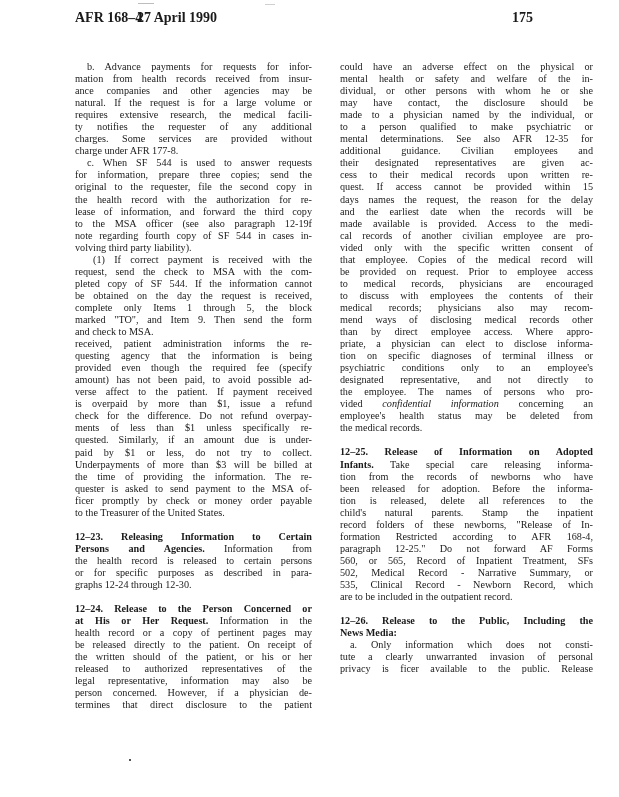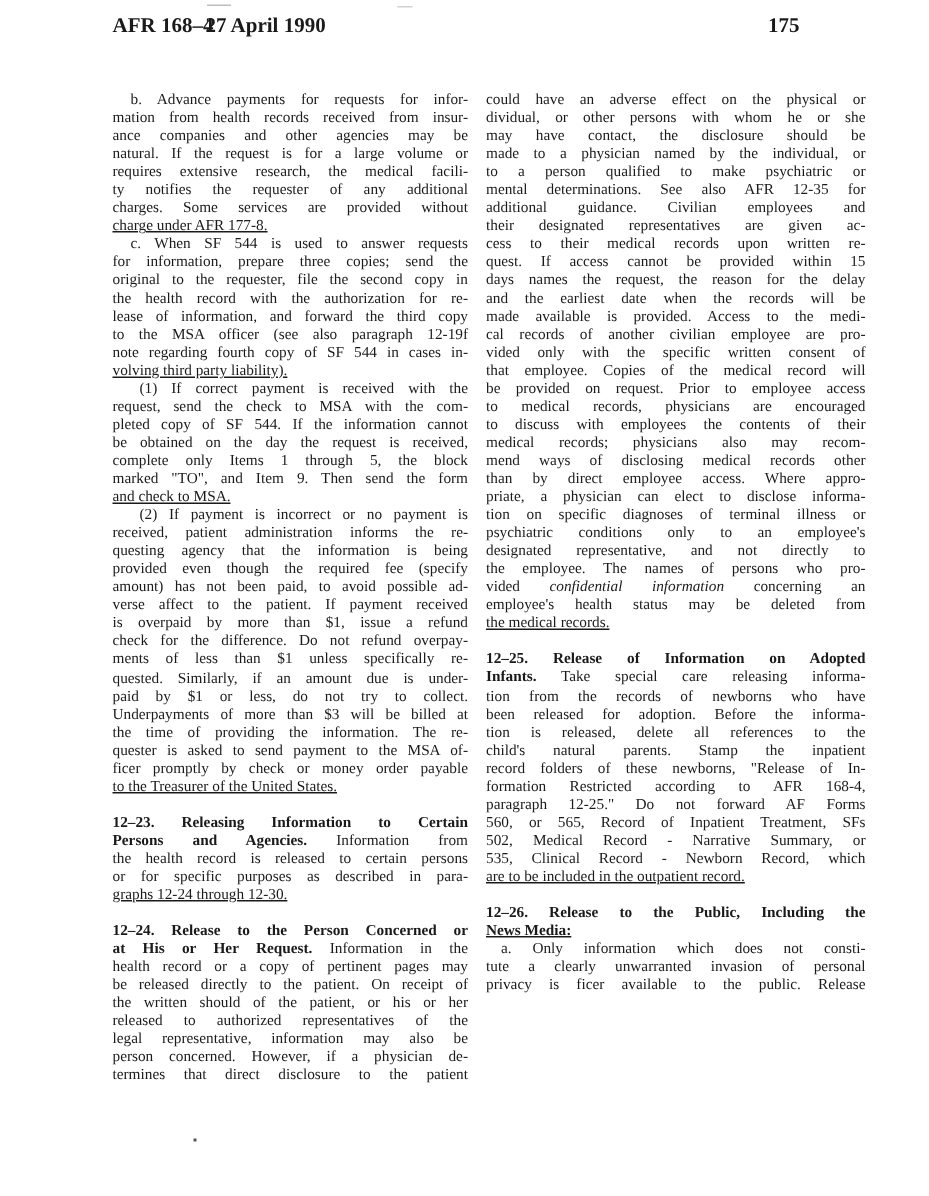--- a/index.html
+++ b/index.html
@@ -15,23 +15,23 @@
     }
     .header .code { position: absolute; left: 0; top: 0; }
     .header .date { position: absolute; left: 62px; top: 0; }
     .header .pagenum { position: absolute; right: 0; top: 0; }
     .col {
       position: absolute; top: 61px;
       font-family: "Liberation Serif", serif;
       font-size: 10.2px; line-height: 12.05px;
     }
     .col.left { left: 75px; width: 237px; }
-    .col.right { left: 324px; width: 253px; }
+    .col.right { left: 340px; width: 253px; }
     .line { display: block; white-space: nowrap; text-align: justify; text-align-last: justify; height: 12.05px; }
-    .line.last { text-align-last: left; text-decoration: underline; }
+    .line.last { text-align-last: left; }
     .gap { display: block; height: 12px; }
     .b { font-weight: bold; }
     .i { font-style: italic; }
     .dot { position: absolute; left: 129px; top: 759px; width: 2px; height: 2px; background: #555; }
   </style>
 </head>
 <body>
 
 <div class="scanmark" style="left:138px; top:3px; width:16px;"></div>
 <div class="scanmark" style="left:265px; top:4px; width:10px; background:#d0d0d0;"></div>
@@ -66,21 +66,20 @@
   <div>
     <span class="line" style="padding-left:18px">(1)  If correct payment is received with the</span>
     <span class="line">request, send the check to MSA with the com-</span>
     <span class="line">pleted copy of SF 544. If the information cannot</span>
     <span class="line">be obtained on the day the request is received,</span>
     <span class="line">complete only Items 1 through 5, the block</span>
     <span class="line">marked "TO", and Item 9. Then send the form</span>
     <span class="line last">and check to MSA.</span>
   </div>
   <div>
-    <span class="line" style="padding-left:18px">(2)  If payment is incorrect or no payment is</span>
     <span class="line">received, patient administration informs the re-</span>
     <span class="line">questing agency that the information is being</span>
     <span class="line">provided even though the required fee (specify</span>
     <span class="line">amount) has not been paid, to avoid possible ad-</span>
     <span class="line">verse affect to the patient. If payment received</span>
     <span class="line">is overpaid by more than $1, issue a refund</span>
     <span class="line">check for the difference. Do not refund overpay-</span>
     <span class="line">ments of less than $1 unless specifically re-</span>
     <span class="line">quested. Similarly, if an amount due is under-</span>
     <span class="line">paid by $1 or less, do not try to collect.</span>
@@ -108,20 +107,21 @@
     <span class="line">released to authorized representatives of the</span>
     <span class="line">legal representative, information may also be</span>
     <span class="line">person concerned. However, if a physician de-</span>
     <span class="line">termines that direct disclosure to the patient</span>
   </div>
 </div>
 
 <div class="col right">
   <div>
     <span class="line">could have an adverse effect on the physical or</span>
+    <span class="line">mental health or safety and welfare of the in-</span>
     <span class="line">dividual, or other persons with whom he or she</span>
     <span class="line">may have contact, the disclosure should be</span>
     <span class="line">made to a physician named by the individual, or</span>
     <span class="line">to a person qualified to make psychiatric or</span>
     <span class="line">mental determinations. See also AFR 12-35 for</span>
     <span class="line">additional guidance. Civilian employees and</span>
     <span class="line">their designated representatives are given ac-</span>
     <span class="line">cess to their medical records upon written re-</span>
     <span class="line">quest. If access cannot be provided within 15</span>
     <span class="line">days names the request, the reason for the delay</span>

